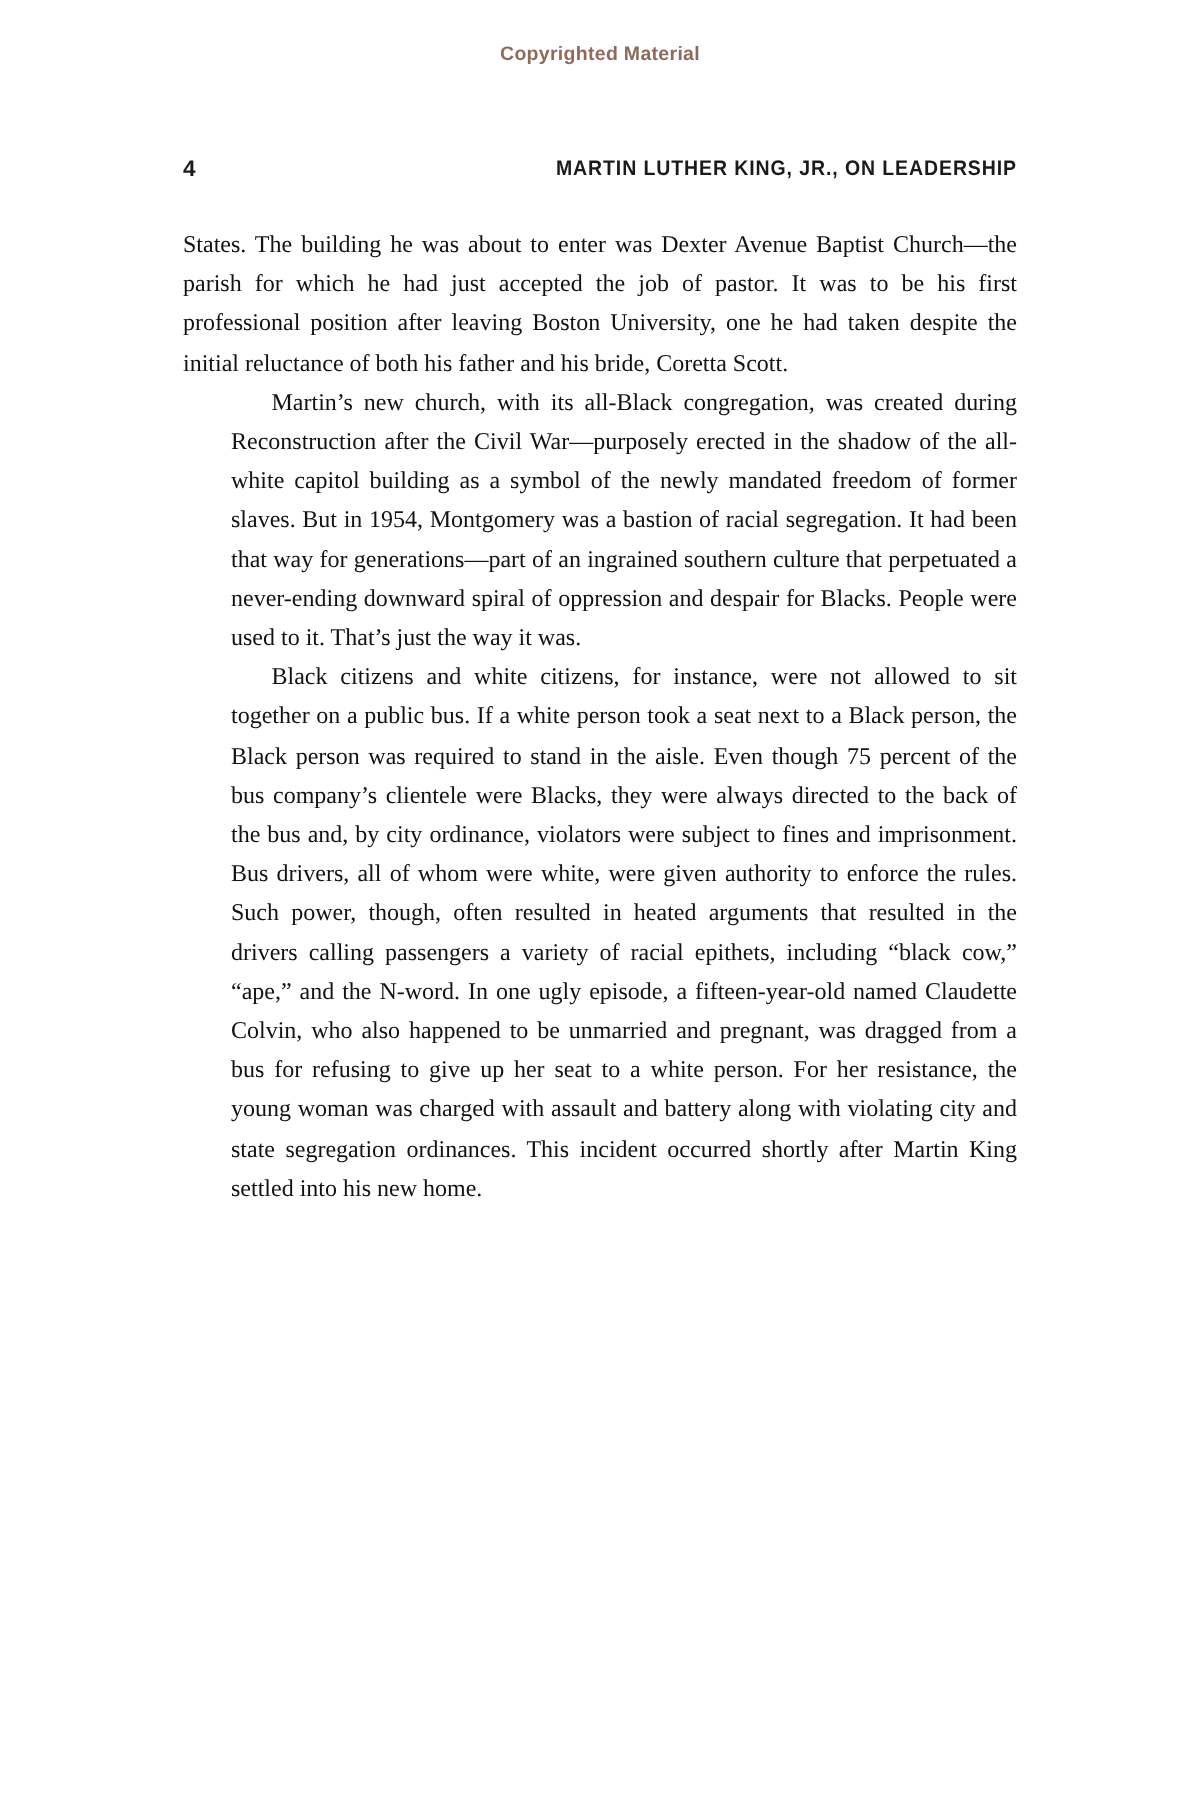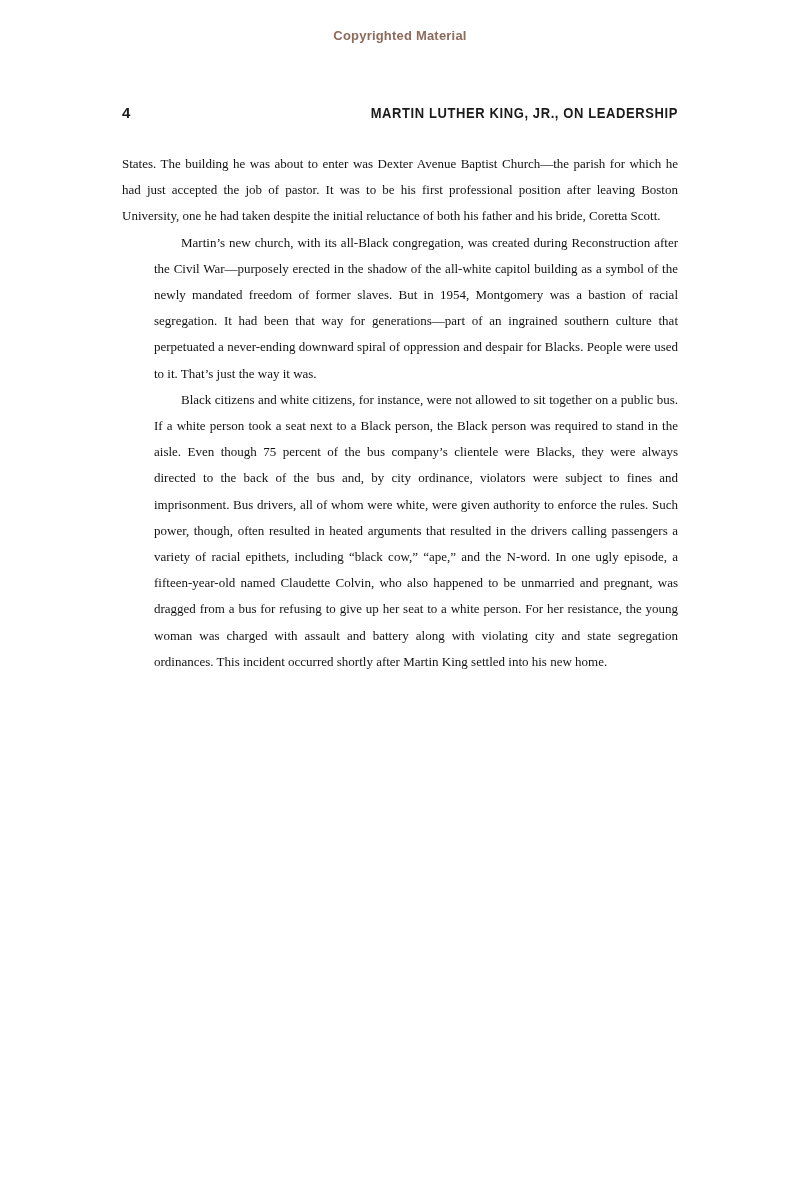--- a/index.html
+++ b/index.html
@@ -55,21 +55,21 @@
     transform: scaleY(1.08);
     transform-origin: bottom left;
   }
 
   .body-text {
     position: absolute;
     top: 151px;
     left: 122px;
     width: 556px;
     color: #121212;
-    font-size: 13px;
+    font-size: 16px;
     line-height: 26.2px;
     text-align: justify;
   }
 
   .body-text p {
     margin: 0;
   }
 
   .body-text p.indented {
     text-indent: 27px;

